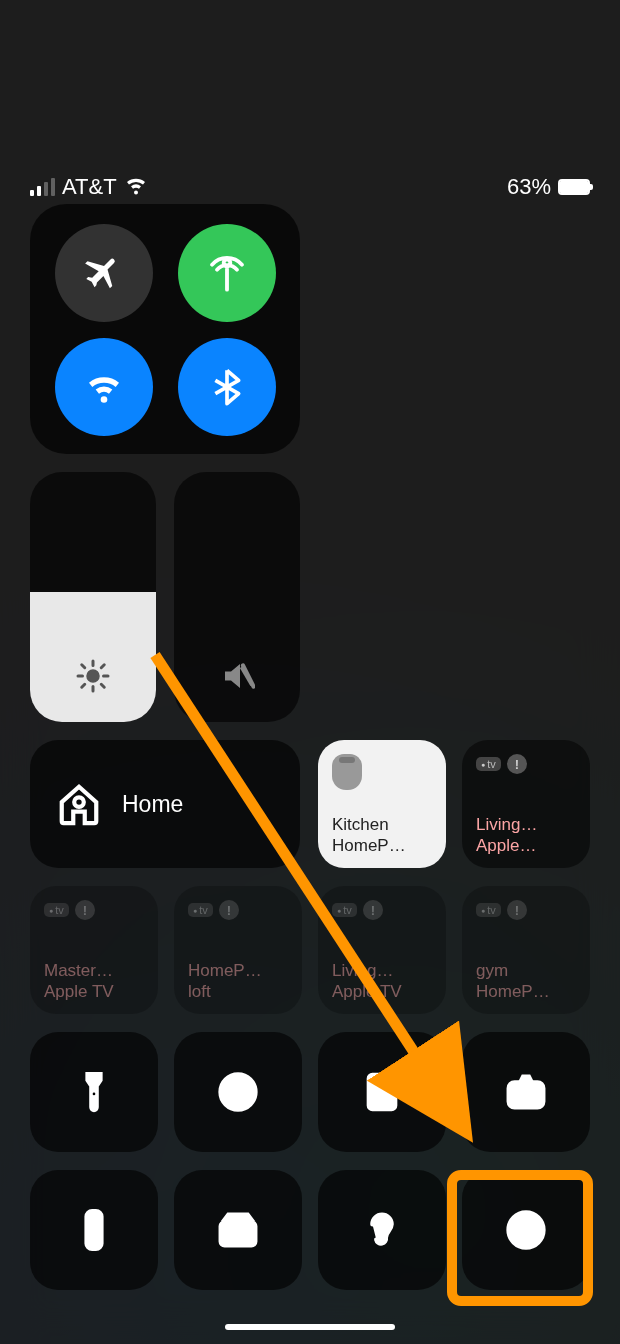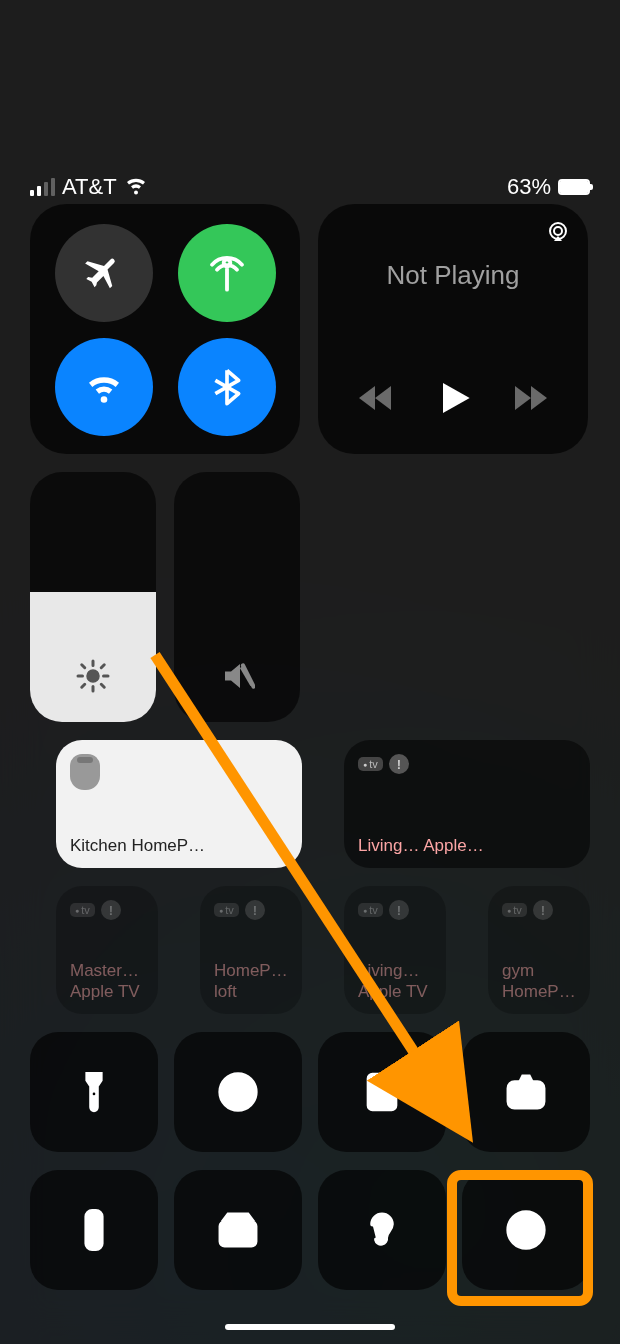--- a/index.html
+++ b/index.html
@@ -80,21 +80,20 @@
   .lbl-panel .circ { width:68px; height:68px; }
   .lbl-panel .circ svg { width:30px; height:30px; }
   .lbl-panel span { font-size:24px; font-weight:500; }
 
   
   .tvrow { display:flex; gap:16px; }
   .tv-tile {
     flex:1; height:128px; border-radius:26px; background:rgba(0,0,0,0.5);
     padding:14px 14px 12px; display:flex; flex-direction:column; justify-content:space-between;
     position:relative;
-    margin-left:26px;
   }
   .tv-tile.disabled { opacity:0.45; }
   .tv-tile .hdr { display:flex; align-items:center; gap:6px; }
   .atv { background:#444; color:#bbb; font-size:11px; border-radius:5px; padding:1px 5px; display:flex; align-items:center; gap:2px;}
   .atv::before { content:'\25CF'; font-size:7px; color:#ccc;}
   .bang { width:20px; height:20px; border-radius:50%; background:#555; color:#ccc; font-size:13px; display:flex; align-items:center; justify-content:center; font-weight:bold;}
   .tv-tile .name { font-size:17px; line-height:1.2; color:#fca5a5; font-weight:500;}
   .tv-tile.white { background:#f2f2f2; }
   .tv-tile.white .name { color:#222; }
   .tv-tile.white .homepod { width:30px; height:36px; background:#999; border-radius:12px 12px 14px 14px; margin-bottom:6px;}
@@ -163,41 +162,20 @@
               <path d="M12 17.5a2 2 0 100 4 2 2 0 000-4zm-5-4a8 8 0 0110 0l-2 2.5a5 5 0 00-6 0zm-4-4a14 14 0 0118 0l-2 2.5a11 11 0 00-14 0z"></path>
             </svg>
         </div>
         <div class="circ c-blue">
           <svg viewBox="0 0 24 24">
               <path d="M12 2v20l7-6-14-8m0 8l14-8-7-6" stroke="#fff" stroke-width="2.2" fill="none" stroke-linejoin="round"></path>
             </svg>
         </div>
       </div>
 
-      <div class="panel p-music">
-        <span class="airplay">
-          <svg viewBox="0 0 24 24">
-              <circle cx="12" cy="11" r="8" stroke="#fff" stroke-width="2" fill="none"></circle>
-              <circle cx="12" cy="11" r="4" stroke="#fff" stroke-width="2" fill="none"></circle>
-              <path d="M8 21l4-5 4 5z" fill="#fff"></path>
-            </svg>
-        </span>
-        <div class="np">Not Playing</div>
-        <div class="controls">
-          <span class="skip"><svg viewBox="0 0 24 18">
-                <path d="M12 0v18L0 9zm12 0v18L12 9z"></path>
-              </svg></span>
-          <span class="play"><svg viewBox="0 0 24 24">
-                <path d="M6 3l16 9-16 9z"></path>
-              </svg></span>
-          <span class="skip"><svg viewBox="0 0 24 18">
-                <path d="M0 0v18l12-9zm12 0v18l12-9z"></path>
-              </svg></span>
-        </div>
-      </div>
     </div>
 
     <div class="row">
 
       <div class="slider bright">
         <div class="fill" style="height:52%"></div>
         <svg viewBox="0 0 24 24">
             <circle cx="12" cy="12" r="4"></circle>
             <g stroke-width="2" stroke-linecap="round">
               <path d="M12 2v3M12 19v3M2 12h3M19 12h3M4.5 4.5l2 2M17.5 17.5l2 2M4.5 19.5l2-2M17.5 6.5l2-2"></path>
@@ -209,20 +187,27 @@
         <svg viewBox="0 0 24 24">
             <path d="M4 9v6h4l6 5V4L8 9z"></path>
             <line x1="15" y1="6" x2="22" y2="18" stroke="#888" stroke-width="2.5"></line>
             <line x1="22" y1="6" x2="15" y2="18" stroke="#888" stroke-width="2.5" opacity="0"></line>
             <path d="M16 5l7 14" stroke="#888" stroke-width="2.8" stroke-linecap="round"></path>
           </svg>
       </div>
     </div>
 
     <div class="row">
+      <div class="home-tile">
+        <svg viewBox="0 0 24 24">
+            <path d="M3 11l9-8 9 8v10a1 1 0 01-1 1h-5v-6h-6v6H4a1 1 0 01-1-1z"></path>
+            <circle cx="12" cy="11" r="2.5"></circle>
+          </svg>
+        <span>Home</span>
+      </div>
       <div style="display:flex;gap:16px;flex:1">
         <div class="tv-tile white">
           <div class="homepod"></div>
           <div class="name">Kitchen HomeP…</div>
         </div>
         <div class="tv-tile">
           <div class="hdr">
               <span class="atv">tv</span>
               <span class="bang">!</span>
             </div>

